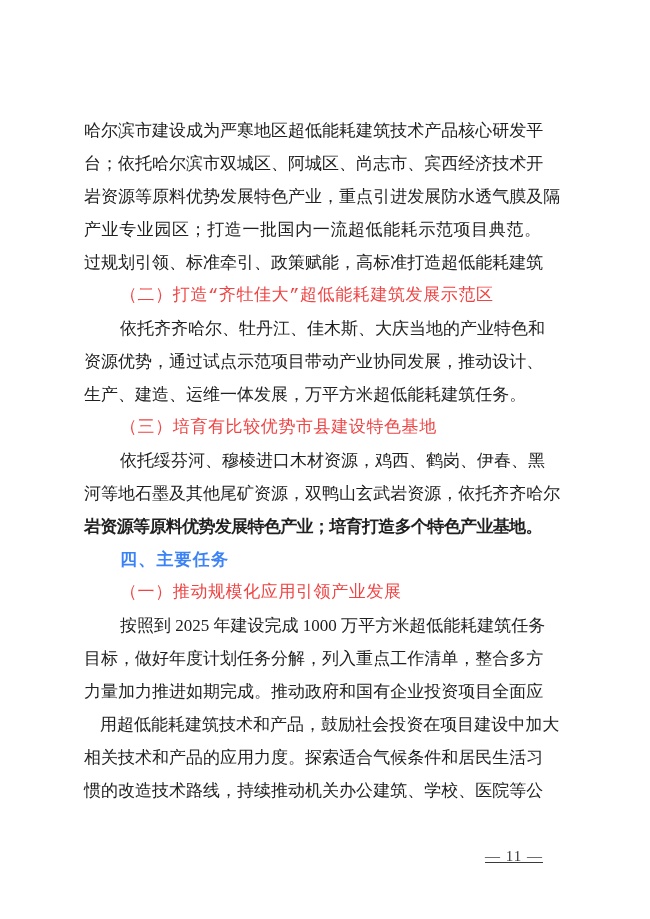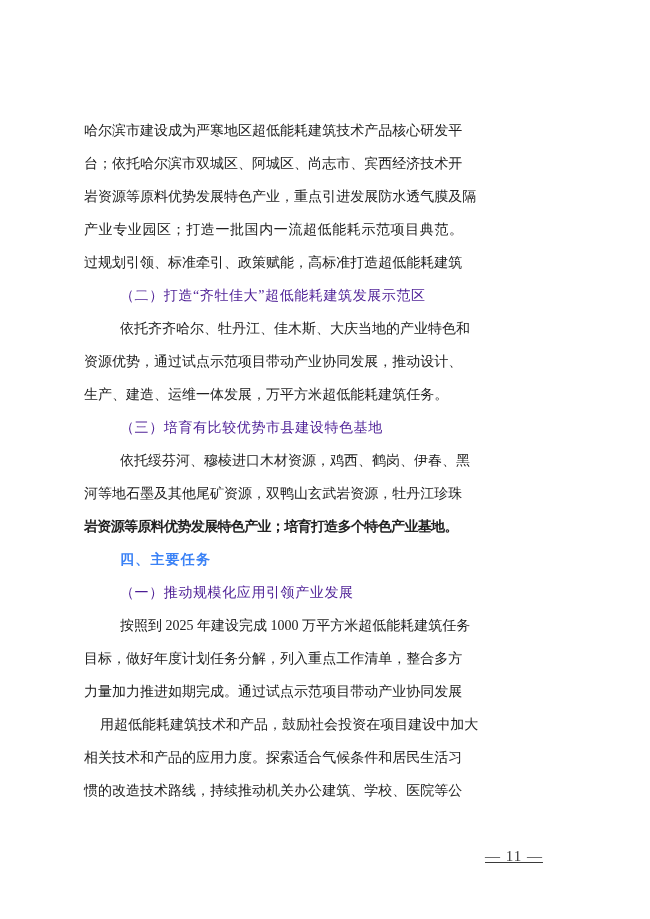--- a/index.html
+++ b/index.html
@@ -13,38 +13,38 @@
     height: 919px;
     background: #ffffff;
     overflow: hidden;
     font-family: "Liberation Serif", "DejaVu Serif", serif;
   }
   .text-block {
     position: absolute;
     left: 84px;
     top: 114px;
     width: 486px;
-    font-size: 14px;
+    font-size: 17px;
     line-height: 33px;
     letter-spacing: 0.6px;
     color: #212121;
   }
   .block { margin: 0; padding: 0; }
   .line {
     height: 33px;
     white-space: pre;
     overflow: visible;
   }
   .line.indent { padding-left: 36px; }
   .body-paragraph .line {
     font-family: "Liberation Serif", "DejaVu Serif", serif;
   }
   .kai-heading .line {
-    font-family: Liberation Serif, serif;
-    color: #4c1d95;
+    font-family: Liberation Mono, monospace;
+    color: #ef4444;
   }
   .bold-heading .line {
     font-family: "Liberation Sans", "DejaVu Sans", sans-serif;
     font-weight: 700;
     color: #3b82f6;
     letter-spacing: 1.2px;
   }
   .page-number {
     position: absolute;
     left: 460px;
@@ -79,32 +79,32 @@
       <div class="block body-paragraph">
         <div class="line indent" style="letter-spacing: 0px;">依托齐齐哈尔、牡丹江、佳木斯、大庆当地的产业特色和</div>
         <div class="line" style="letter-spacing: 0.00740741px;">资源优势，通过试点示范项目带动产业协同发展，推动设计、</div>
         <div class="line" style="letter-spacing: 0.00740741px;">生产、建造、运维一体发展，万平方米超低能耗建筑任务。</div>
       </div>
       <div class="block kai-heading">
         <div class="line indent">（三）培育有比较优势市县建设特色基地</div>
       </div>
       <div class="block body-paragraph">
         <div class="line indent" style="letter-spacing: 0px;">依托绥芬河、穆棱进口木材资源，鸡西、鹤岗、伊春、黑</div>
-        <div class="line" style="letter-spacing: 0.00740741px;">河等地石墨及其他尾矿资源，双鸭山玄武岩资源，牡丹江珍珠</div>
+        <div class="line" style="letter-spacing: 0.00740741px;">河等地石墨及其他尾矿资源，双鸭山玄武岩资源，依托齐齐哈尔</div>
         <div class="line" style="letter-spacing: -0.65px; font-weight: bold;">岩资源等原料优势发展特色产业；培育打造多个特色产业基地。</div>
       </div>
       <div class="block bold-heading">
         <div class="line indent">四、主要任务</div>
       </div>
       <div class="block kai-heading">
         <div class="line indent">（一）推动规模化应用引领产业发展</div>
       </div>
       <div class="block body-paragraph">
         <div class="line indent" style="letter-spacing: 0.00625px;">按照到 2025 年建设完成 1000 万平方米超低能耗建筑任务</div>
         <div class="line" style="letter-spacing: 0.00740741px;">目标，做好年度计划任务分解，列入重点工作清单，整合多方</div>
-        <div class="line" style="letter-spacing: 0.00740741px;">力量加力推进如期完成。通过试点示范项目带动产业协同发展</div>
+        <div class="line" style="letter-spacing: 0.00740741px;">力量加力推进如期完成。推动政府和国有企业投资项目全面应</div>
         <div class="line" style="letter-spacing: 0.00740741px; margin-left: 16px;">用超低能耗建筑技术和产品，鼓励社会投资在项目建设中加大</div>
         <div class="line" style="letter-spacing: 0.00740741px;">相关技术和产品的应用力度。探索适合气候条件和居民生活习</div>
         <div class="line" style="letter-spacing: 0.00740741px;">惯的改造技术路线，持续推动机关办公建筑、学校、医院等公</div>
       </div>
     </main>
   <div class="page-number">— 11 —</div>
 </div>
 
 </body></html>

